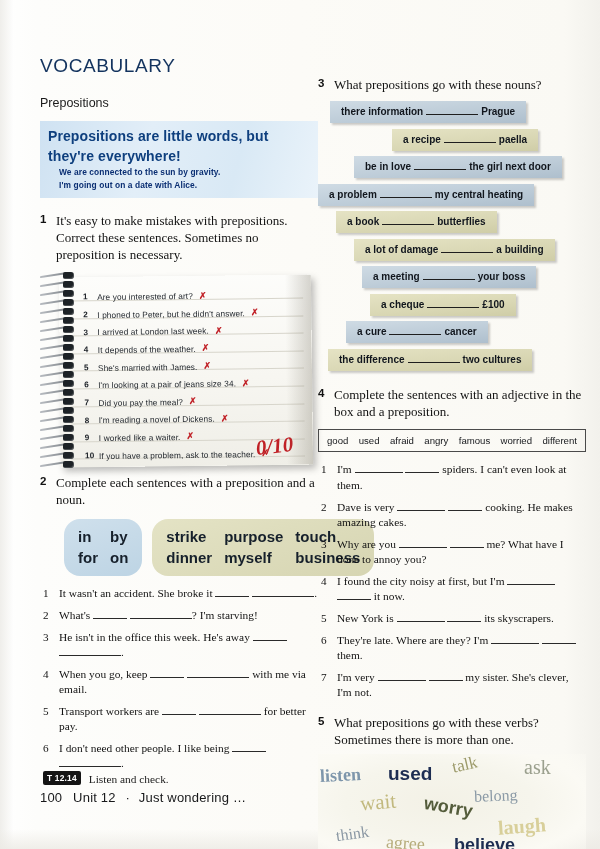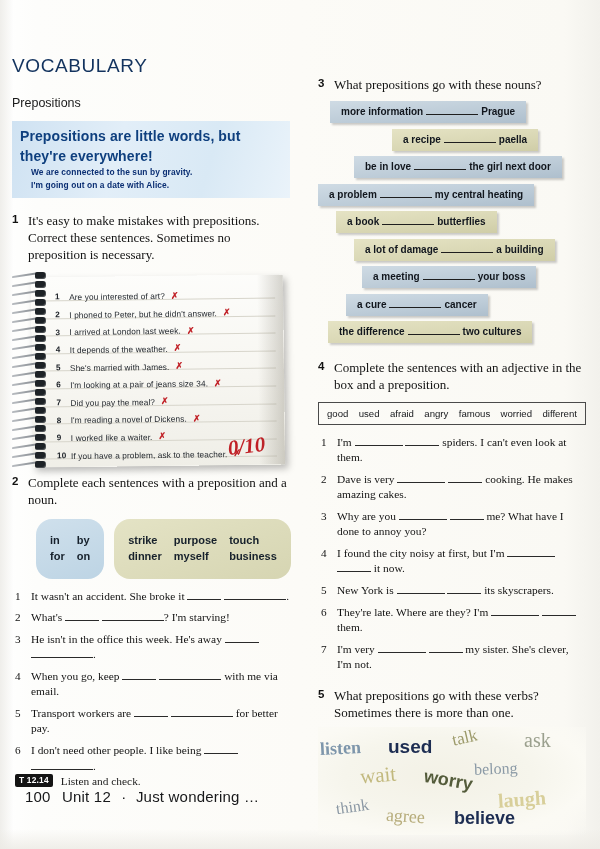--- a/index.html
+++ b/index.html
@@ -16,21 +16,21 @@
     position:absolute; inset:0;
     background:
       linear-gradient(to right, #ffffff 0%, #fdfdfb 6%, #fcfbf7 50%, #faf9f4 94%, #f2f1ec 100%);
   }
   .page-edge-l { position:absolute; left:0; top:0; width:14px; height:849px;
     background:linear-gradient(to right,#e8e7e2,#ffffff); opacity:.7; }
   .page-edge-b { position:absolute; left:0; bottom:0; width:600px; height:20px;
     background:linear-gradient(to top,#eceae4,rgba(255,255,255,0)); opacity:.8; }
 
   .col { position:absolute; top:0; }
-  .col-left  { left:12px;  width:278px; }
+  .col-left  { left:40px;  width:278px; }
   .col-right { left:318px; width:268px; }
 
   
   .vocab-title {
     font-family:"Liberation Sans", sans-serif;
     font-size:19px; letter-spacing:.6px;
     color:#13335e; font-weight:400;
     margin:0; line-height:1.1;
   }
   .vocab-sub {
@@ -101,23 +101,23 @@
   }
   .coil .ring {
     position:absolute; left:23px; top:0; width:11px; height:7px;
     background:#1d2226; border-radius:2px 3px 3px 2px;
     box-shadow:inset -1px -1px 0 rgba(255,255,255,.2);
   }
 
   
   .pill-row { display:flex; gap:10px; margin-top:10px; padding-left:24px; }
   .pill {
-    border-radius:16px; padding:14px 14px;
-    font-family:"Liberation Sans", sans-serif;
-    font-size:11px; font-weight:700; color:#16202b;
+    border-radius:16px; padding:7px 14px;
+    font-family:"Liberation Sans", sans-serif;
+    font-size:15px; font-weight:700; color:#16202b;
     line-height:1.45;
   }
   .pill.blue { background:linear-gradient(160deg,#cfe0ec,#bdd4e4); }
   .pill.olive { background:linear-gradient(160deg,#e4e3c5,#d6d5b2); }
   .pill .grid2 { display:grid; grid-template-columns:auto auto; column-gap:12px; justify-items:start; }
   .pill .grid3 { display:grid; grid-template-columns:auto auto auto; column-gap:12px; justify-items:start; }
 
   
   .qlist { margin-top:10px; padding-left:3px; }
   .qitem { display:flex; gap:7px; margin-top:6.5px; }
@@ -165,23 +165,23 @@
   }
 
   
   .cloud {
     position:relative; height:108px; margin-top:6px;
     background:radial-gradient(ellipse at 45% 45%, #f3f1e6 0%, #f6f5ec 45%, #fbfaf4 72%, rgba(255,255,255,0) 100%);
   }
   .cw { position:absolute; white-space:nowrap; line-height:1; }
 
   .footer {
-    position:absolute; left:25px; bottom:44px;
-    font-family:"Liberation Sans", sans-serif;
-    font-size:15px; color:#17181a; letter-spacing:.2px;
+    position:absolute; left:40px; bottom:44px;
+    font-family:"Liberation Sans", sans-serif;
+    font-size:13px; color:#17181a; letter-spacing:.2px;
   }
   .footer .pg { font-weight:400; }
 </style>
 </head>
 <body>
 
 <div class="page">
   <div class="page-edge-l"></div>
   <div class="page-edge-b"></div>
 
@@ -427,39 +427,42 @@
 
   <div class="col col-right" style="top:76px;">
 
     <div class="ex-block" style="margin-top:0;">
       <div class="ex-head">
         <span class="ex-num">3</span>
         <span class="ex-text">What prepositions go with these nouns?</span>
       </div>
       <div class="strips" id="ex3-strips">
           <div class="strip-wrap" style="padding-left: 12px;">
-            <div class="strip blue"><span>more information</span><span class="sblank"></span><span>Prague</span></div>
+            <div class="strip blue"><span>there information</span><span class="sblank"></span><span>Prague</span></div>
           </div>
           <div class="strip-wrap" style="padding-left: 74px;">
             <div class="strip olive"><span>a recipe</span><span class="sblank"></span><span>paella</span></div>
           </div>
           <div class="strip-wrap" style="padding-left: 36px;">
             <div class="strip blue"><span>be in love</span><span class="sblank"></span><span>the girl next door</span></div>
           </div>
           <div class="strip-wrap" style="padding-left: 0px;">
             <div class="strip blue"><span>a problem</span><span class="sblank"></span><span>my central heating</span></div>
           </div>
           <div class="strip-wrap" style="padding-left: 18px;">
             <div class="strip olive"><span>a book</span><span class="sblank"></span><span>butterflies</span></div>
           </div>
           <div class="strip-wrap" style="padding-left: 36px;">
             <div class="strip olive"><span>a lot of damage</span><span class="sblank"></span><span>a building</span></div>
           </div>
           <div class="strip-wrap" style="padding-left: 44px;">
             <div class="strip blue"><span>a meeting</span><span class="sblank"></span><span>your boss</span></div>
+          </div>
+          <div class="strip-wrap" style="padding-left: 52px;">
+            <div class="strip olive"><span>a cheque</span><span class="sblank"></span><span>£100</span></div>
           </div>
           <div class="strip-wrap" style="padding-left: 28px;">
             <div class="strip blue"><span>a cure</span><span class="sblank"></span><span>cancer</span></div>
           </div>
           <div class="strip-wrap" style="padding-left: 10px;">
             <div class="strip olive"><span>the difference</span><span class="sblank"></span><span>two cultures</span></div>
           </div>
         </div>
     </div>
 

